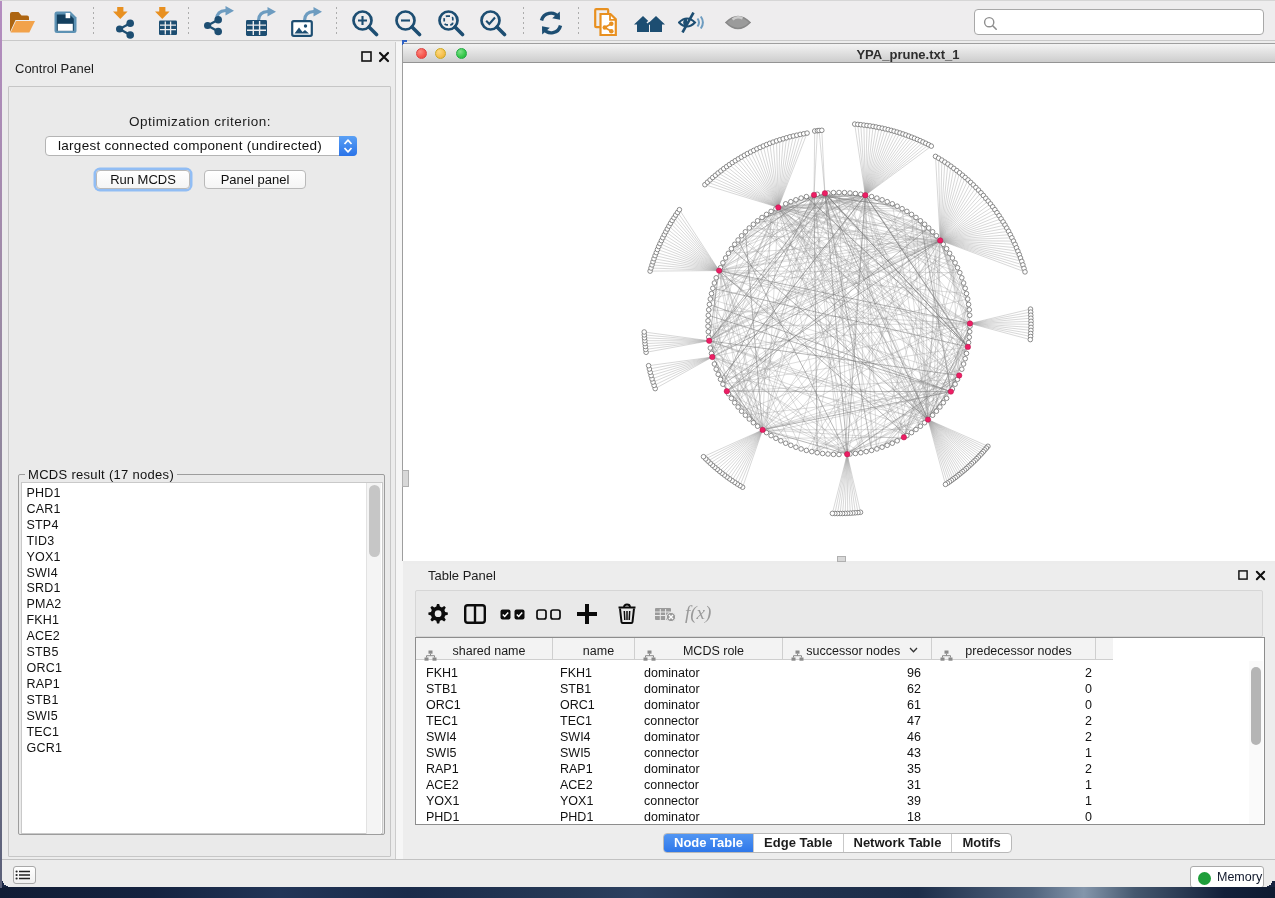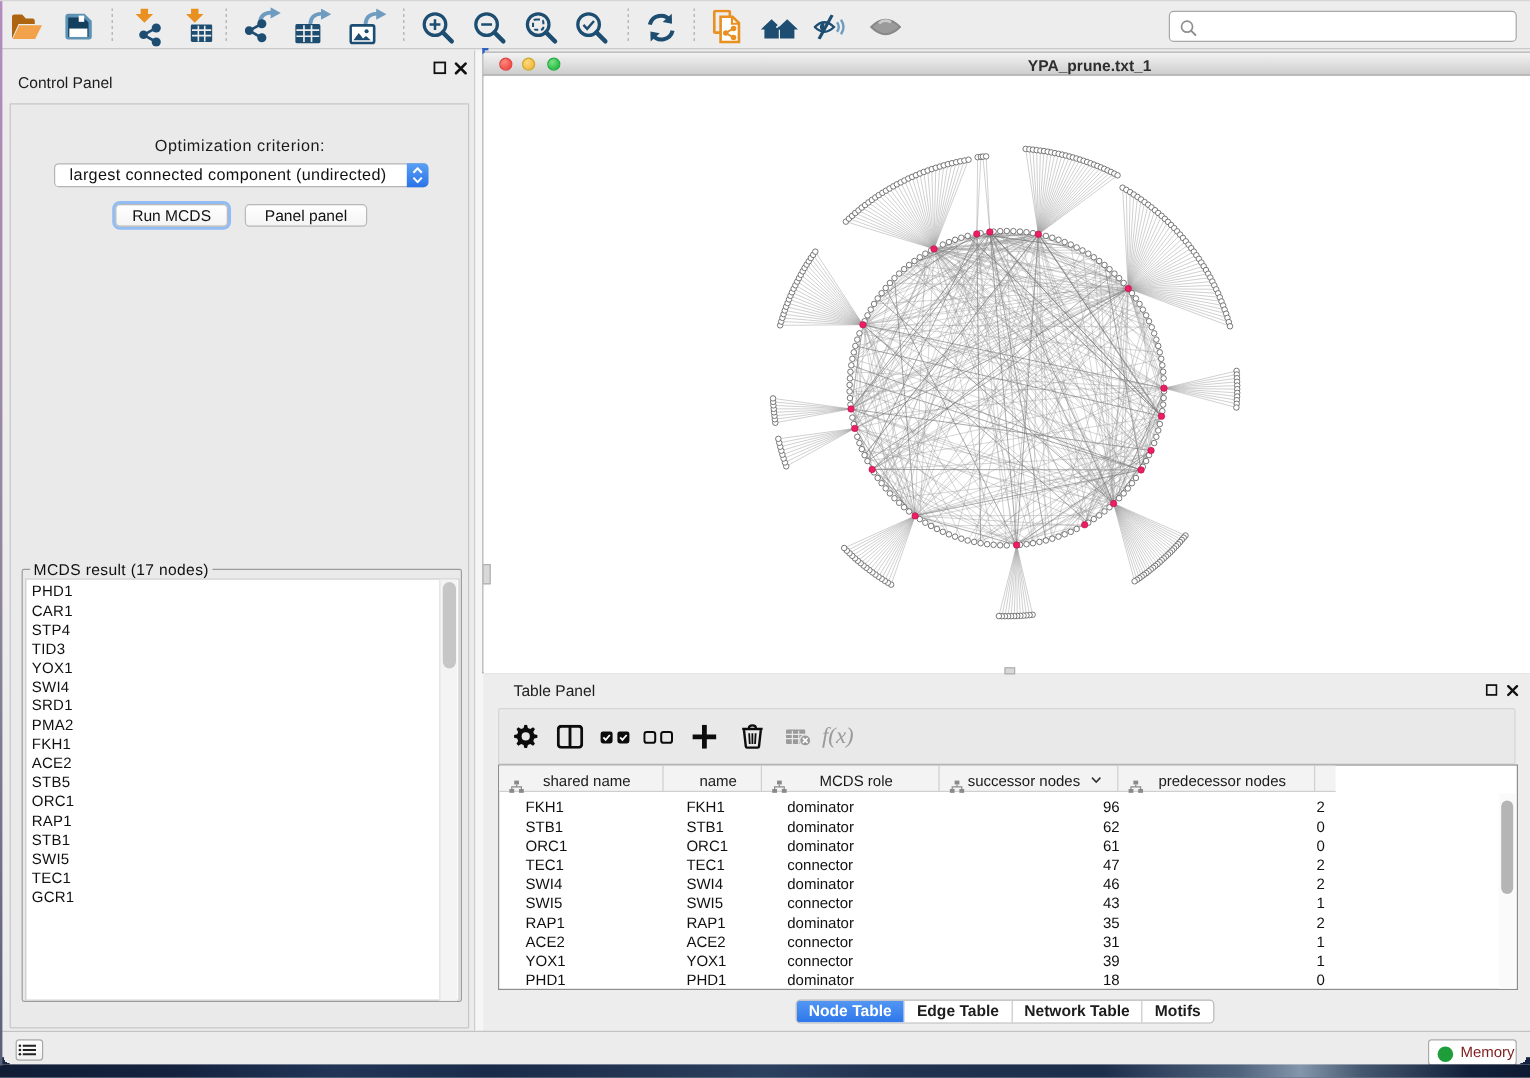--- a/index.html
+++ b/index.html
@@ -50,40 +50,40 @@
   background:linear-gradient(#f3f3f3, #cdcdcd); border-bottom:1px solid #949494; }
 .light { position:absolute; top:3.5px; width:11px; height:11px; border-radius:50%; }
 #netname { position:absolute; left:0; top:3px; width:1010px; text-align:center; font-size:13px; font-weight:bold; color:#2e2e2e; }
 #netcanvas { position:absolute; left:0; top:20px; width:872px; height:497px; background:#fff; }
 #handle1 { position:absolute; left:-1px; top:426px; width:7px; height:17px; background:#d8d8d8; border:1px solid #b0b0b0; }
 #handle2 { position:absolute; left:434px; top:512px; width:9px; height:6px; background:#d8d8d8; border:1px solid #b0b0b0; }
 
 #tpanel { position:absolute; left:403px; top:564px; width:872px; height:295px; background:#ededed; }
 #tp-title { position:absolute; left:25px; top:4px; font-size:13px; color:#1d1d1d; }
 #tp-toolbar { position:absolute; left:12px; top:26px; width:848px; height:47px; background:#e9e9e9; border:1px solid #d6d6d6; border-radius:2px; }
-#tbl { position:absolute; left:12px; top:73px; width:850px; height:188px; background:#fff; border:1px solid #8d8d8d;padding-left:12px; }
+#tbl { position:absolute; left:12px; top:73px; width:850px; height:188px; background:#fff; border:1px solid #8d8d8d; }
 #thead { position:absolute; left:0; top:0; width:697px; height:22px; background:#f3f3f3; border-bottom:1px solid #cfcfcf; display:flex; }
 .th { position:relative; height:22px; border-right:1px solid #cfcfcf; font-size:12.5px; color:#1a1a1a; text-align:center; line-height:27px; padding-left:10px; }
 .hicon { position:absolute; left:8px; top:7px; }
 .trow { position:absolute; font-size:12.5px; color:#111; height:16.4px; line-height:16.4px; width:100%; }
 .c1 { position:absolute; left:10px; } .c2 { position:absolute; left:144px; }
 .c3 { position:absolute; left:228px; } .c4 { position:absolute; width:100px; right:343px; text-align:right; }
 .c5 { position:absolute; width:100px; right:172px; text-align:right; }
 #tscroll { position:absolute; right:1px; top:23px; width:14px; height:163px; background:#fafafa; }
 #tthumb { position:absolute; left:2px; top:6px; width:10px; height:78px; background:#b5b5b5; border-radius:5px; }
 #tp-tabs { position:absolute; left:260px; top:269px; height:20px; background:#fff; border:1px solid #b9b9b9; border-radius:4px; display:flex; }
 .ttab { flex:none; text-align:center; font-size:13px; font-weight:bold; color:#1c1c1c; line-height:18px; border-right:1px solid #c9c9c9; padding:0 10px; }
 .ttab:last-child { border-right:none; }
 #ttab-sel { background:linear-gradient(#5296f3, #2e77ea); color:#fff; border-radius:3px 0 0 3px; }
 
 #status { position:absolute; left:0; top:859px; width:1275px; height:29px; background:#ececec; border-top:1px solid #c2c2c2; }
 #sbtn { position:absolute; left:13px; top:6px; width:23px; height:18px; background:linear-gradient(#fff,#f0f0f0); border:1px solid #a8a8a8; border-radius:3px; }
 #membtn { position:absolute; left:1190px; top:6px; width:74px; height:22px; background:#fff; border:1px solid #ababab; border-radius:3px; }
 #memdot { position:absolute; left:7px; top:4.5px; width:13px; height:13px; border-radius:50%; background:#1e9e3a; }
-#memtxt { position:absolute; left:26px; top:3px; font-size:12.5px; color:#7f1d1d; }
+#memtxt { position:absolute; left:26px; top:3px; font-size:12.5px; color:#0f172a; }
 
 #wall { position:absolute; left:0; top:887px; width:1275px; height:11px;
   background:linear-gradient(90deg, #111d35 0%, #152340 12%, #223557 22%, #1a2b4a 32%, #263956 45%, #2c4060 50%, #22334f 58%, #1d2e4a 72%, #51647e 81%, #8496ab 85%, #45586f 89%, #13203a 96%, #0e1a31 100%); }
 #wallcorner1 { position:absolute; left:0; top:881px; width:8px; height:6px; background:radial-gradient(circle at 100% 0%, transparent 5px, #1a2845 5px); }
 #wallcorner2 { position:absolute; right:0; top:881px; width:8px; height:6px; background:radial-gradient(circle at 0% 0%, transparent 5px, #16233f 5px); }
 </style>
 </head>
 <body>
 <div id="win">
 <div id="topedge"></div>

